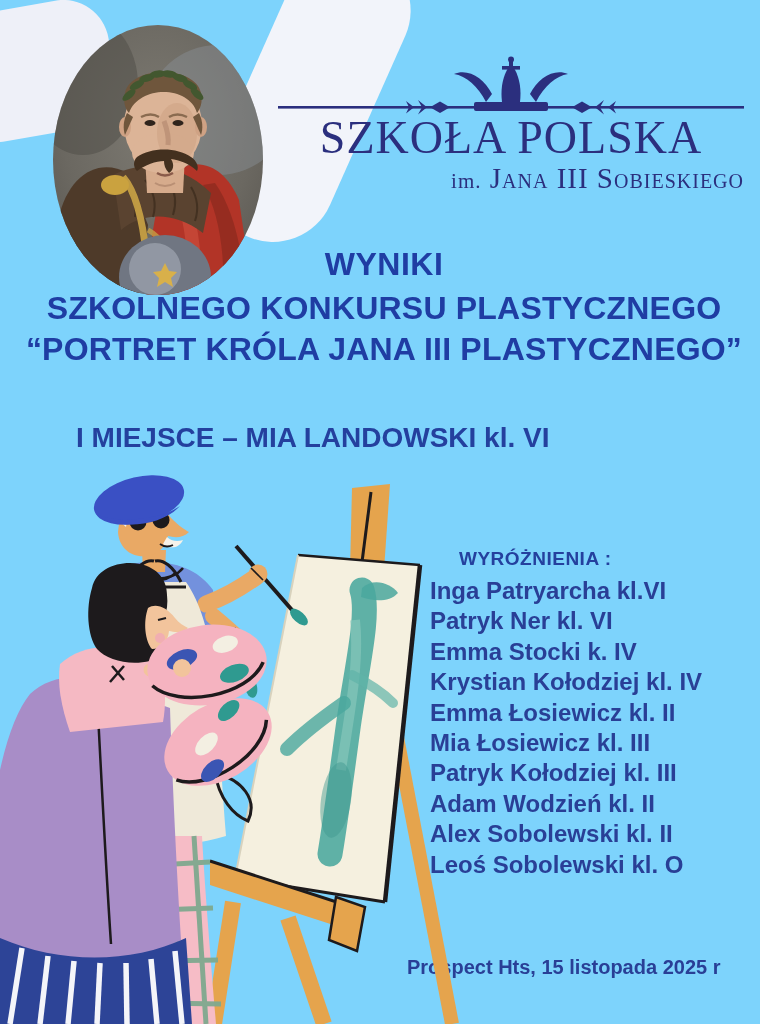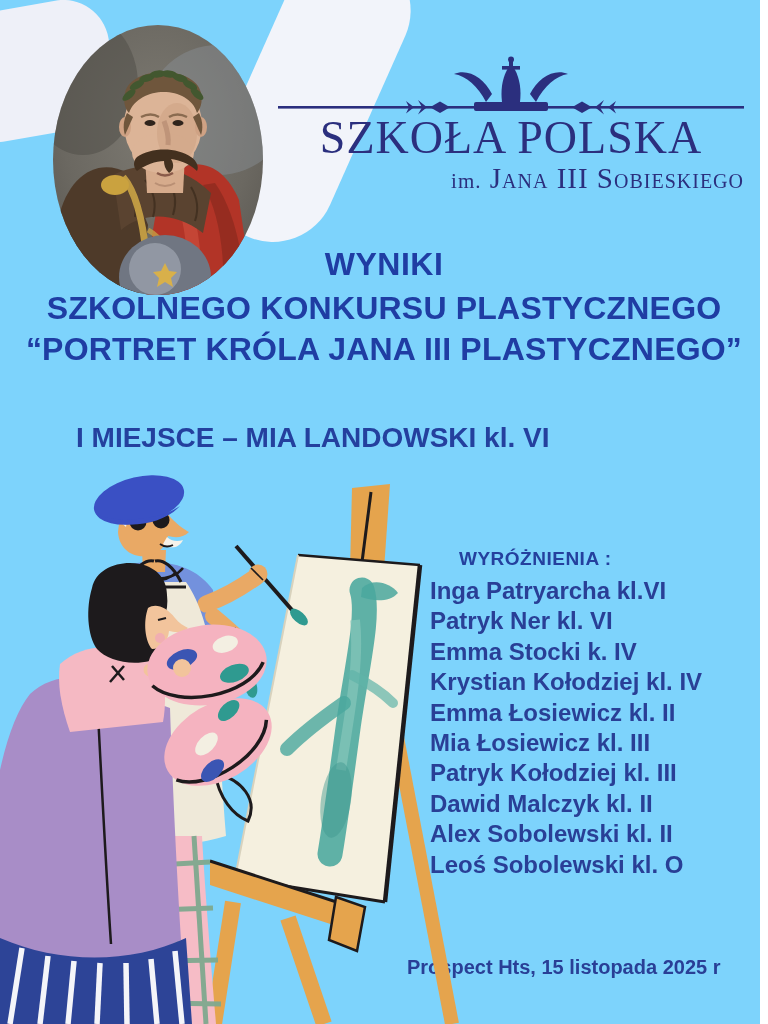--- a/index.html
+++ b/index.html
@@ -156,21 +156,21 @@
   <div class="honors-head">WYRÓŻNIENIA :</div>
 
   <div class="honors-list">
     <div>Inga Patryarcha kl.VI</div>
     <div>Patryk Ner kl. VI</div>
     <div>Emma Stocki k. IV</div>
     <div>Krystian Kołodziej kl. IV</div>
     <div>Emma Łosiewicz kl. II</div>
     <div>Mia Łosiewicz kl. III</div>
     <div>Patryk Kołodziej kl. III</div>
-    <div>Dawid Malczyk kl. II</div>
+    <div>Adam Wodzień kl. II</div>
     <div>Alex Sobolewski kl. II</div>
     <div>Leoś Sobolewski kl. O</div>
   </div>
 
   <div class="dateline">Prospect Hts, 15 listopada 2025 r</div>
 
   <svg class="illo" viewBox="0 0 640 554" role="img">
 
     <line x1="386" y1="210" x2="452" y2="554" stroke="#e5a44d" stroke-width="14"></line>
 

